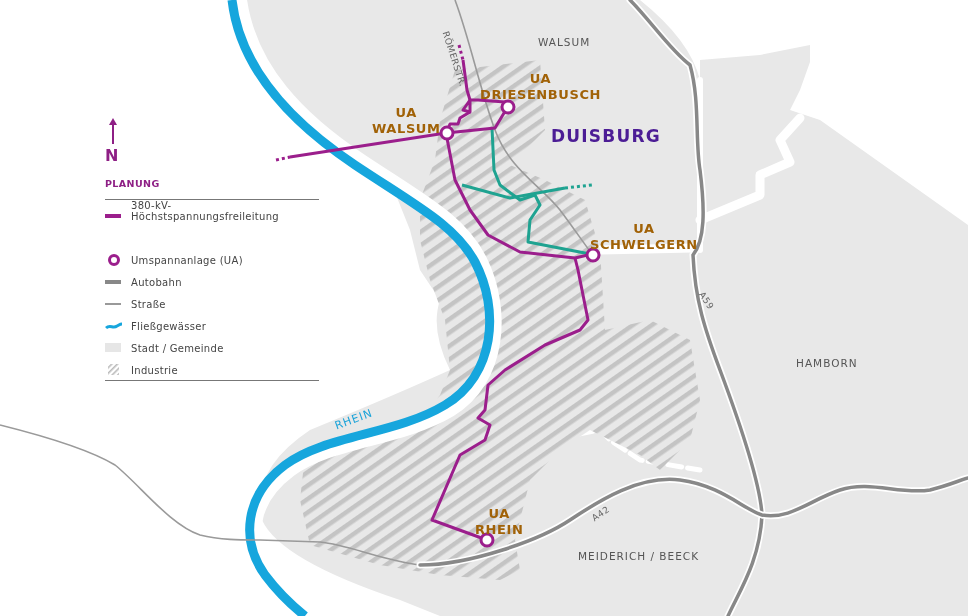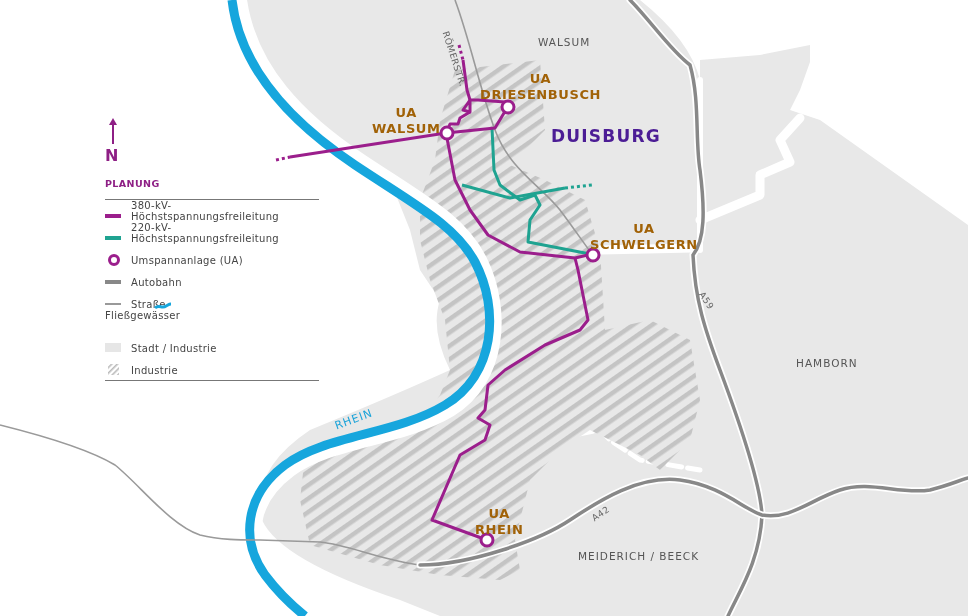--- a/index.html
+++ b/index.html
@@ -132,28 +132,20 @@
   <div class="legend-line" style="top:81px;"></div>
 
   <div class="legend-item" style="top:88px;">
     <span class="legend-sym">
         <svg width="18" height="6">
           <rect y="1" width="16" height="4" fill="#9b1e8c"></rect>
         </svg>
       </span>
     <span class="legend-text">380-kV-Höchstspannungsfreileitung</span>
   </div>
-  <div class="legend-item" style="top:110px;">
-    <span class="legend-sym">
-        <svg width="18" height="6">
-          <rect y="1" width="16" height="4" fill="#1fa391"></rect>
-        </svg>
-      </span>
-    <span class="legend-text">220-kV-Höchstspannungsfreileitung</span>
-  </div>
   <div class="legend-item" style="top:132px;">
     <span class="legend-sym">
         <svg width="14" height="14">
           <circle cx="7" cy="7" r="4.5" fill="#fff" stroke="#9b1e8c" stroke-width="3"></circle>
         </svg>
       </span>
     <span class="legend-text">Umspannanlage (UA)</span>
   </div>
   <div class="legend-item" style="top:154px;">
     <span class="legend-sym">
@@ -164,35 +156,35 @@
     <span class="legend-text">Autobahn</span>
   </div>
   <div class="legend-item" style="top:176px;">
     <span class="legend-sym">
         <svg width="18" height="6">
           <rect y="2" width="16" height="2" fill="#999999"></rect>
         </svg>
       </span>
     <span class="legend-text">Straße</span>
   </div>
-  <div class="legend-item" style="top:184px;flex-direction:column;">
+  <div class="legend-item" style="top:198px;">
     <span class="legend-sym">
         <svg width="18" height="8">
           <path d="M 1 6 C 5 2 8 7 12 4 C 14 3 15 2 17 2" fill="none" stroke="#16a6dd" stroke-width="3"></path>
         </svg>
       </span>
     <span class="legend-text">Fließgewässer</span>
   </div>
   <div class="legend-item" style="top:220px;">
     <span class="legend-sym">
         <svg width="18" height="10">
           <rect width="16" height="9" fill="#e6e6e6"></rect>
         </svg>
       </span>
-    <span class="legend-text">Stadt / Industrie</span>
+    <span class="legend-text">Stadt / Gemeinde</span>
   </div>
   <div class="legend-item" style="top:242px;">
     <span class="legend-sym">
         <svg width="18" height="12">
           <rect x="3" width="11" height="11" fill="url(#hatch-legend)"></rect>
         </svg>
       </span>
     <span class="legend-text">Industrie</span>
   </div>
   <div class="legend-line" style="top:262px;"></div>

